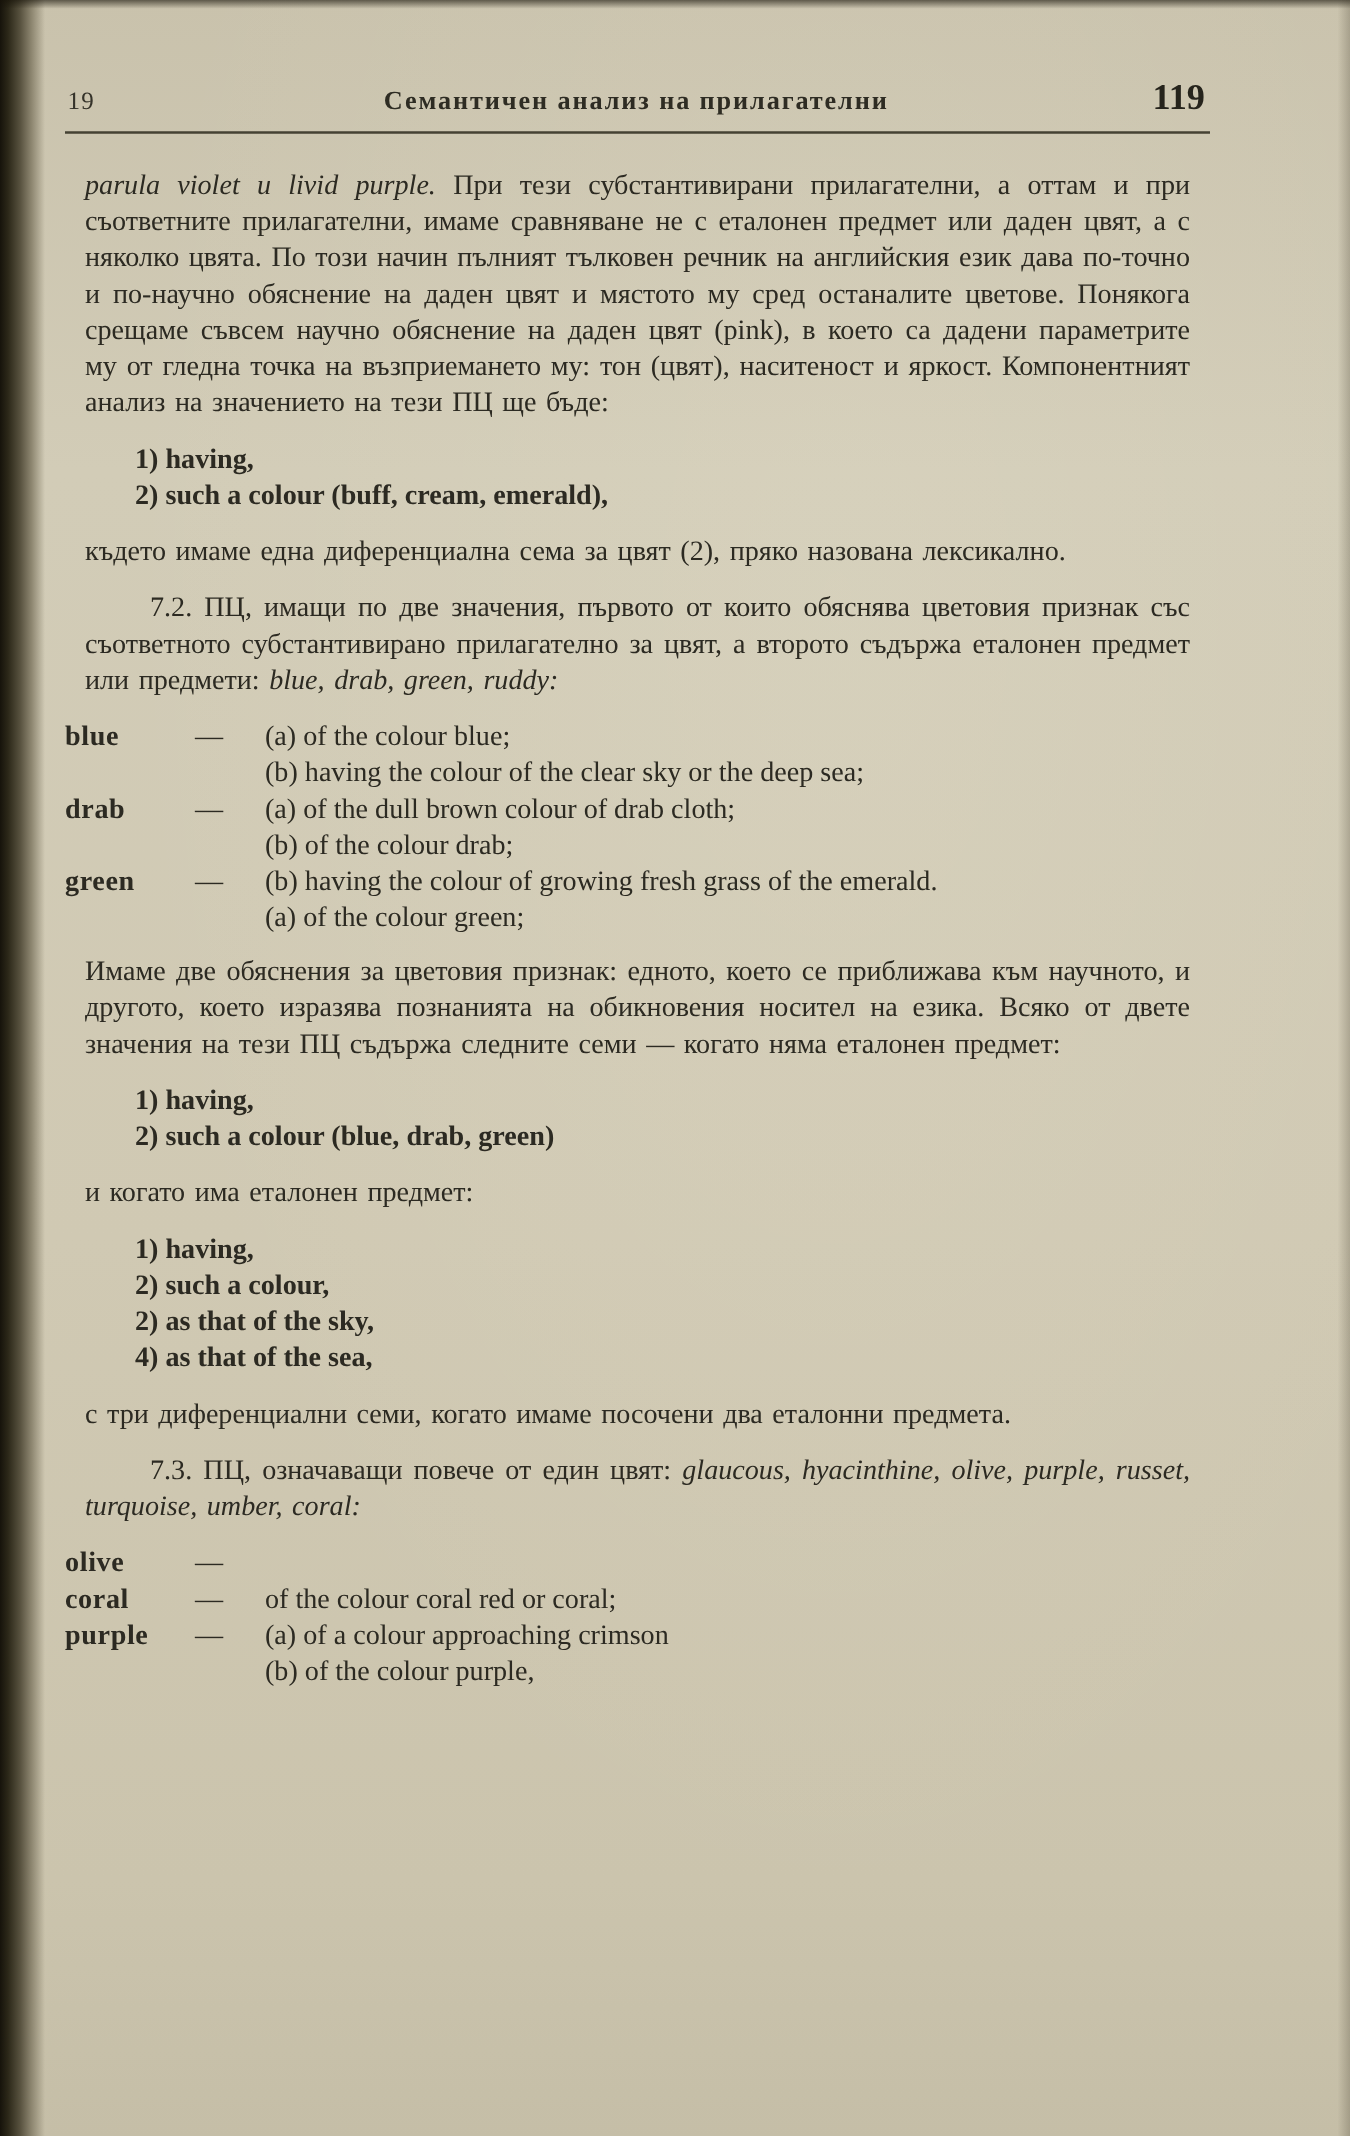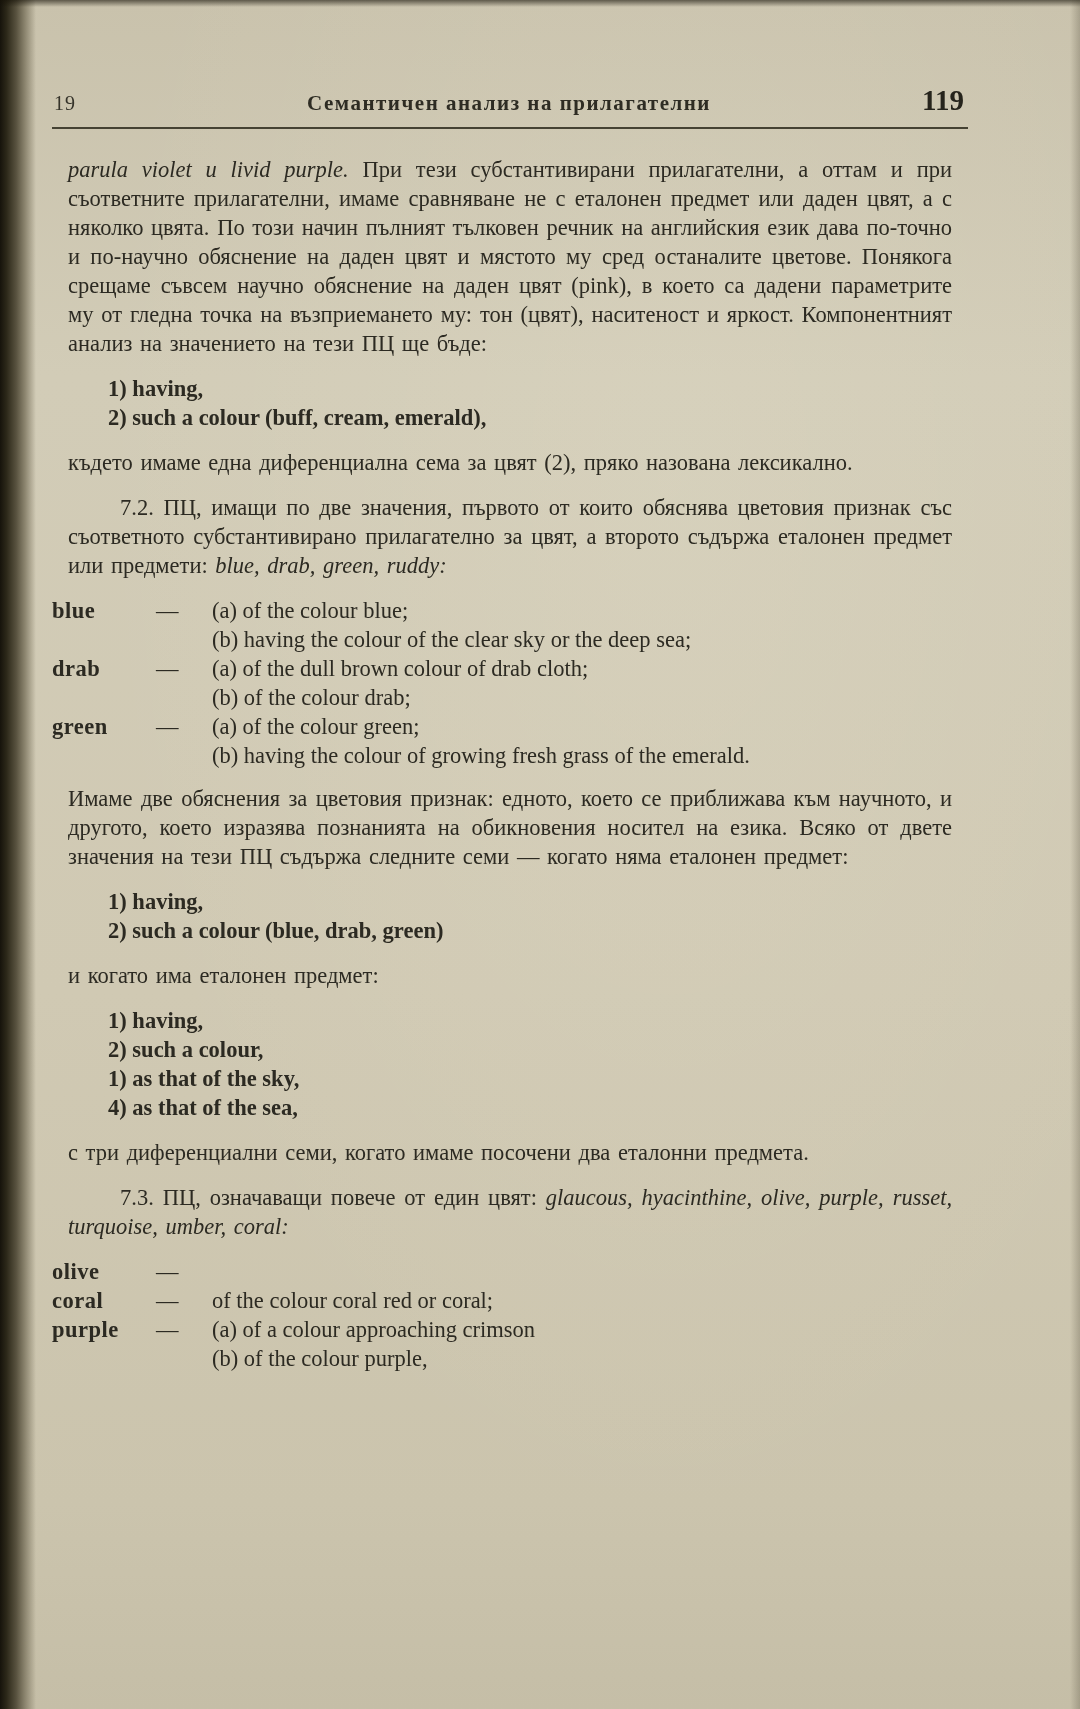--- a/index.html
+++ b/index.html
@@ -24,21 +24,21 @@
     background:linear-gradient(180deg, rgba(22,18,8,0.6), rgba(22,18,8,0));
     pointer-events:none;
   }
   .right-edge {
     position:absolute; top:0; right:0; bottom:0; width:10px;
     background:linear-gradient(270deg, rgba(60,54,38,0.25), rgba(60,54,38,0));
     pointer-events:none;
   }
   .content {
     position:relative;
-    padding:84px 112px 0 52px;
+    padding:62px 112px 0 52px;
   }
   
   .pagehead {
     display:flex; align-items:baseline;
     padding:0 4px 10px 2px;
     border-bottom:2px solid #454233;
   }
   .pagehead .folio-left  { font-size:20px; letter-spacing:1px; color:#35332a; width:110px; }
   .pagehead .running-title {
     flex:1; text-align:center;
@@ -102,39 +102,39 @@
           <span class="dash">—</span>
           <div class="deflines">
             <div>(a) of the dull brown colour of drab cloth;</div>
             <div>(b) of the colour drab;</div>
           </div>
         </div>
         <div class="defrow">
           <span class="term">green</span>
           <span class="dash">—</span>
           <div class="deflines">
+            <div>(b) having the colour of growing fresh grass of the emerald.</div>
             <div>(a) of the colour green;</div>
-            <div>(b) having the colour of growing fresh grass of the emerald.</div>
           </div>
         </div>
       </div>
 
       <p class="gap-top">Имаме две обяснения за цветовия признак: едното, което се приближава към научното, и другото, което изразява познанията на обикновения носител на езика. Всяко от двете значения на тези ПЦ съдържа следните семи — когато няма еталонен предмет:</p>
 
       <div class="numlist">
         <div>1) having,</div>
         <div>2) such a colour (blue, drab, green)</div>
       </div>
 
       <p>и когато има еталонен предмет:</p>
 
       <div class="numlist">
         <div>1) having,</div>
         <div>2) such a colour,</div>
-        <div>1) as that of the sky,</div>
+        <div>2) as that of the sky,</div>
         <div>4) as that of the sea,</div>
       </div>
 
       <p>с три диференциални семи, когато имаме посочени два еталонни предмета.</p>
 
       <p class="indent"><span>7.3.</span> <span>ПЦ, означаващи повече от един цвят:</span> <span class="it">glaucous, hyacinthine, olive, purple, russet, turquoise, umber, coral:</span></p>
 
       <div class="defblock">
         <div class="defrow">
           <span class="term">olive</span>

